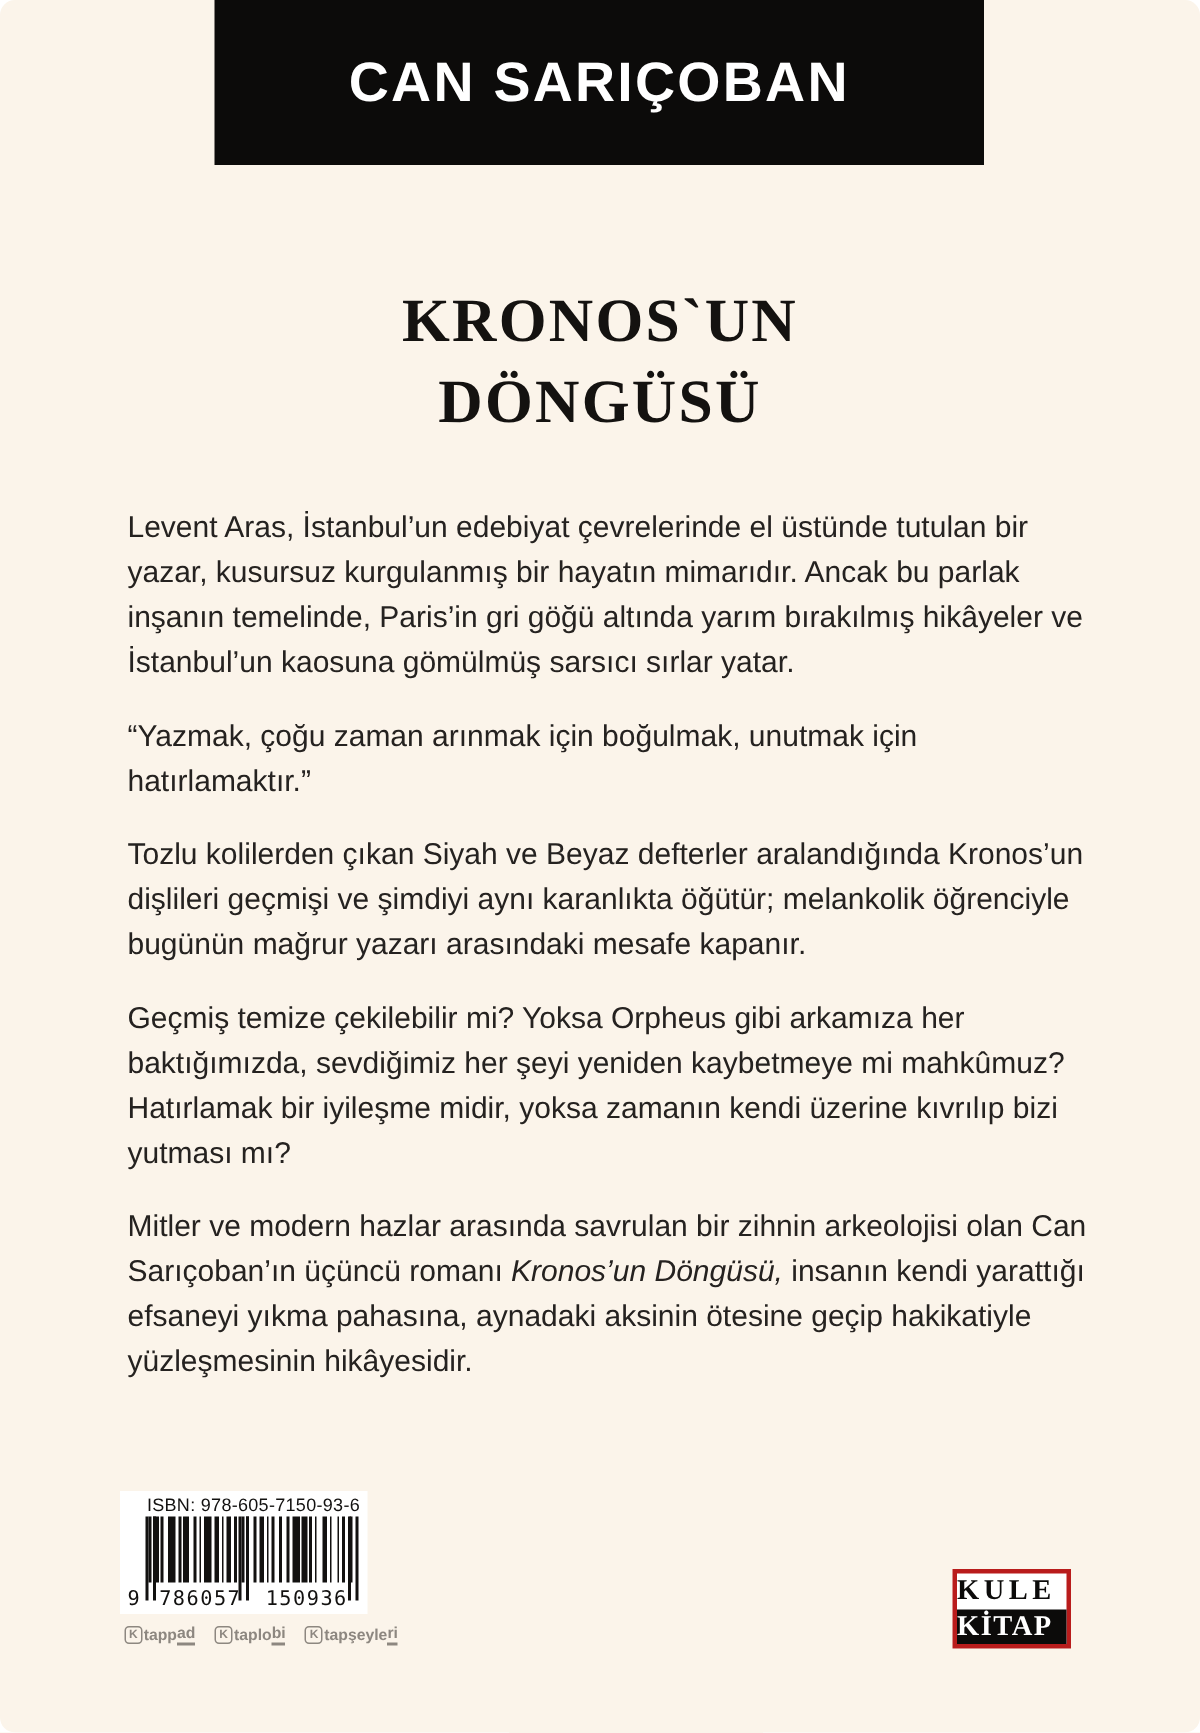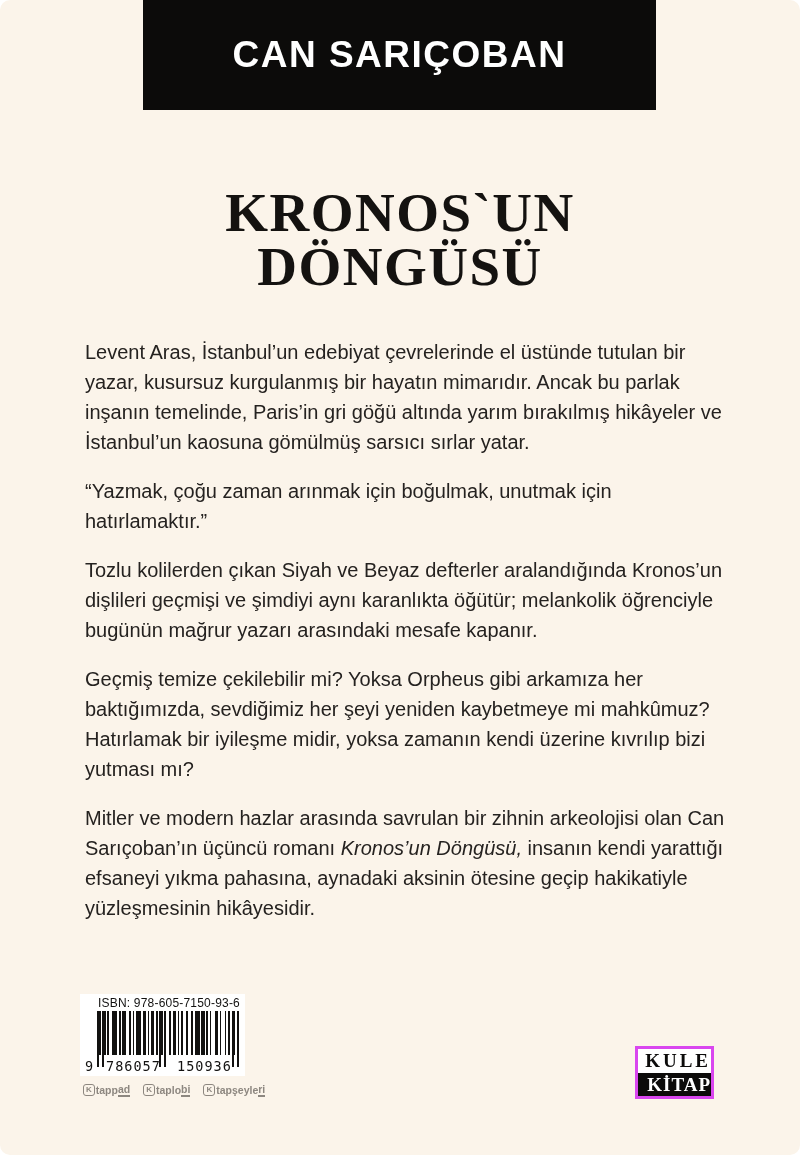--- a/index.html
+++ b/index.html
@@ -12,21 +12,21 @@
   .author-banner {
     position:absolute; left:143px; top:0; width:513px; height:110px;
     background:#0c0b0a; color:#ffffff;
     display:flex; align-items:center; justify-content:center;
     font-size:37px; font-weight:bold; letter-spacing:1.5px;
   }
   
   .book-title {
     position:absolute; top:186px; left:0; width:100%;
     text-align:center; font-family:"Liberation Serif", serif;
-    font-weight:bold; font-size:55px; line-height:54px;
+    font-weight:bold; font-size:41px; line-height:54px;
     letter-spacing:1.5px; color:#141210;
   }
   
   .synopsis {
     position:absolute; left:85px; top:337px; width:646px;
     font-size:20px; line-height:30px;
   }
   .synopsis p { margin:0 0 19px 0; }
   .synopsis .italic { font-style:italic; }
   
@@ -65,22 +65,22 @@
   }
   .retailer { display:flex; align-items:center; }
   .k-icon {
     display:inline-block; border:1px solid #8d8780; border-radius:3px;
     font-size:8px; line-height:10px; padding:0 2px; margin-right:1px;
   }
   .tail { border-bottom:2px solid #8d8780; }
   
   .publisher-logo {
     position:absolute; left:635px; top:1046px; width:79px; height:53px;
-    border:3px solid #d946ef; box-sizing:border-box; background:#ffffff;
-    font-family:"Liberation Serif", serif; font-weight:bold; text-align:right;
+    border:3px solid #b91c1c; box-sizing:border-box; background:#ffffff;
+    font-family:"Liberation Serif", serif; font-weight:bold; text-align:left;
   }
   .pub-top {
     height:50%; color:#0c0b0a; font-size:19px; line-height:23px; letter-spacing:3px;
   }
   .pub-bottom {
     height:50%; background:#0c0b0a; color:#ffffff;
     font-size:19px; line-height:23px; letter-spacing:1px;
   }
 </style>
 </head>

